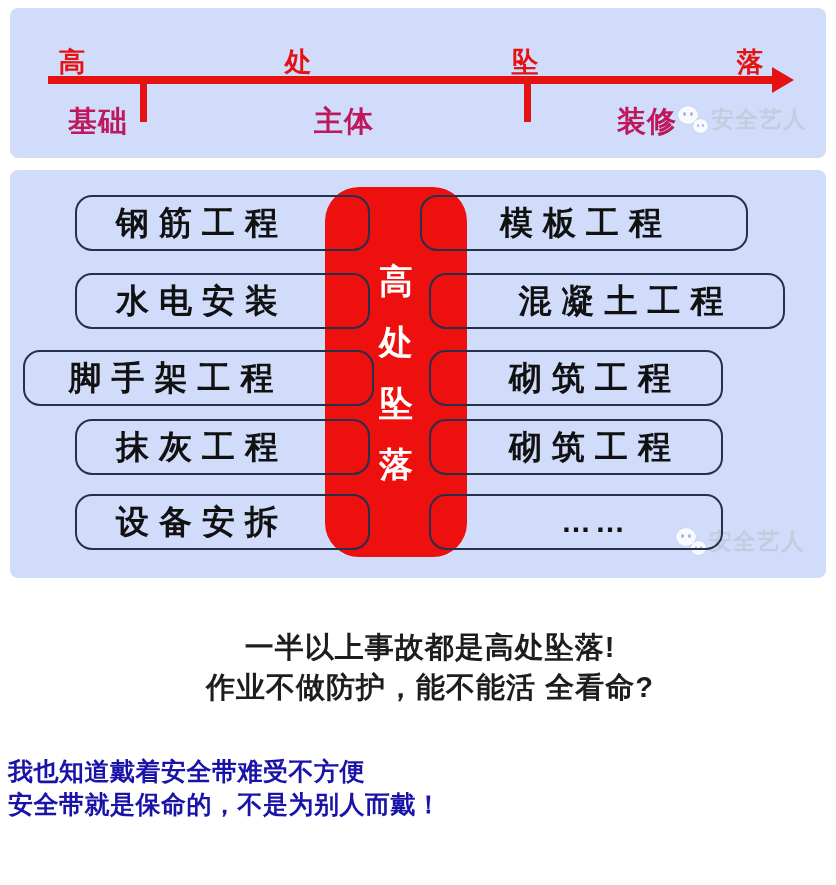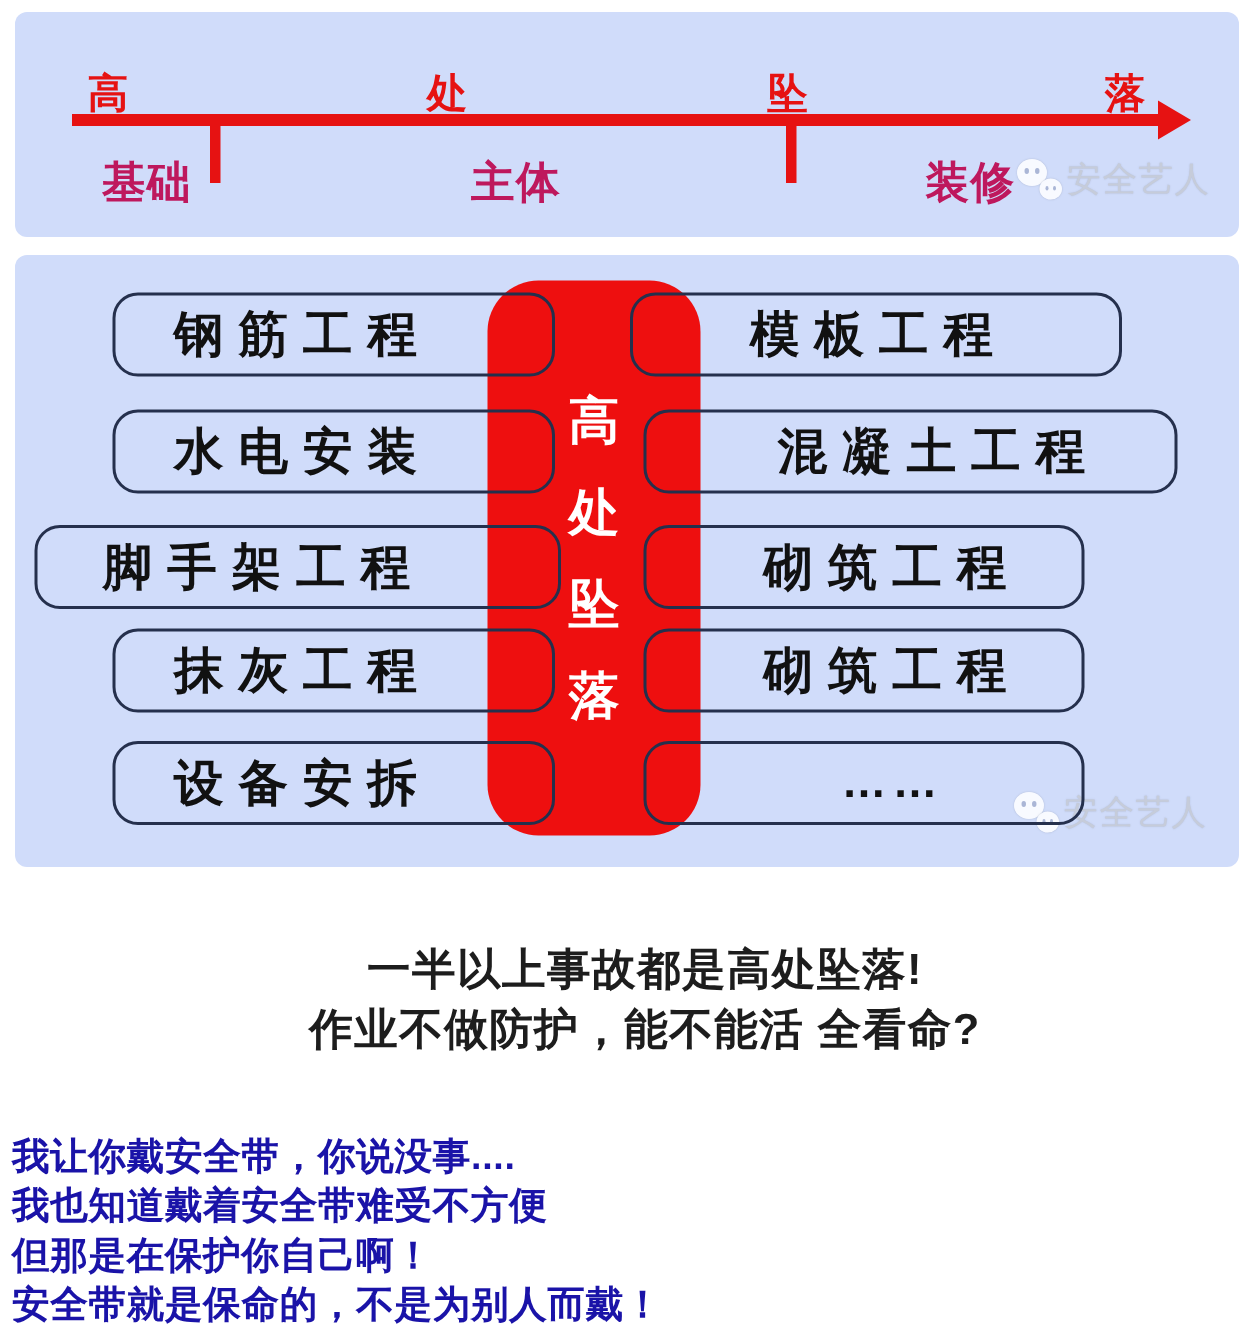--- a/index.html
+++ b/index.html
@@ -159,19 +159,17 @@
       <span class="wm-text">安全艺人</span>
     </div>
   </section>
 
   <div class="headline">
     <p>一半以上事故都是高处坠落!</p>
     <p>作业不做防护，能不能活 全看命?</p>
   </div>
 
   <div class="message">
-    <p>我让你戴安全带，你说没事....</p>
     <p>我也知道戴着安全带难受不方便</p>
-    <p>但那是在保护你自己啊！</p>
     <p>安全带就是保命的，不是为别人而戴！</p>
   </div>
 
 </div>
 
 </body></html>

